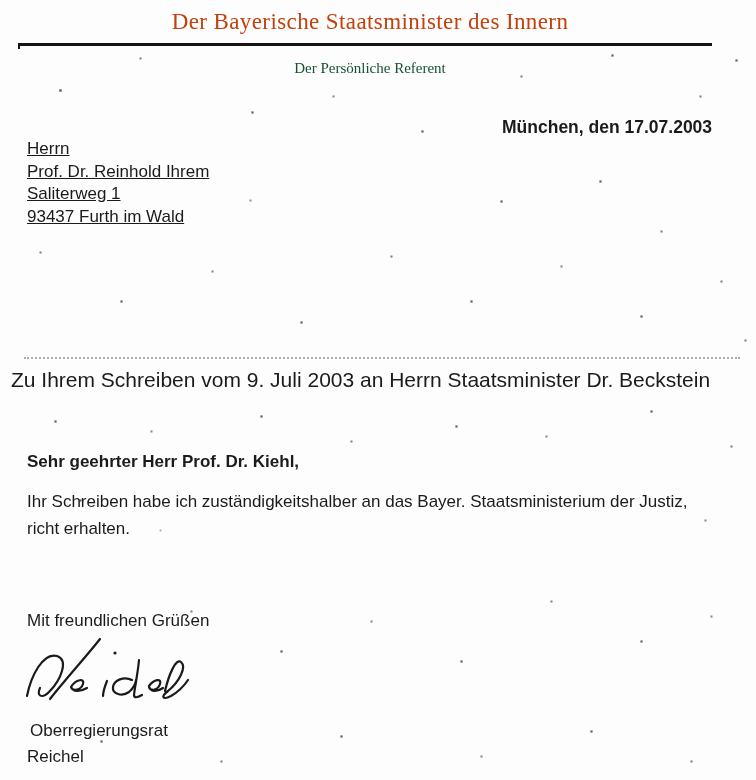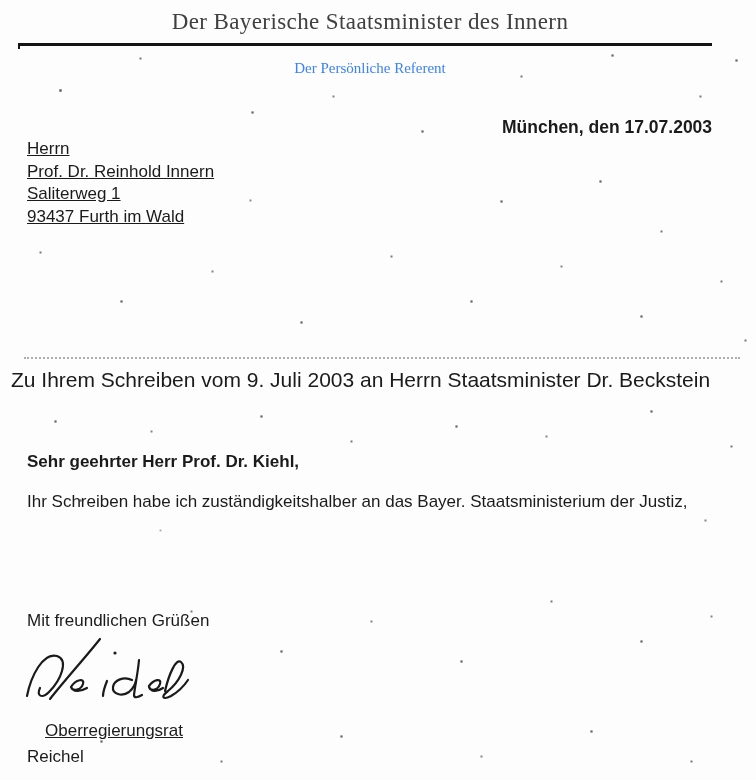--- a/index.html
+++ b/index.html
@@ -13,41 +13,41 @@
     color: #1b1b1b;
   }
   
   .masthead-title {
     position: absolute;
     top: 9px; left: 0; width: 740px;
     text-align: center;
     font-family: "Liberation Serif", serif;
     font-size: 23px;
     letter-spacing: 0.4px;
-    color: #404040;
+    color: #c2410c;
   }
   .masthead-rule {
     position: absolute;
     top: 43px; left: 18px;
     width: 694px; height: 2.5px;
     background: #141414;
   }
   .masthead-rule .tick {
     position: absolute;
     left: 0; top: 0;
     width: 2px; height: 6px;
     background: #141414;
   }
   .masthead-subtitle {
     position: absolute;
     top: 60px; left: 0; width: 740px;
     text-align: center;
     font-family: "Liberation Serif", serif;
     font-size: 15px;
-    color: #3b82f6;
+    color: #14532d;
   }
   
   .dateline {
     position: absolute;
     top: 117px; left: 502px;
     font-size: 17.5px;
     white-space: nowrap;
     font-weight: bold;
   }
   .recipient {
@@ -98,23 +98,22 @@
     width: 182px; height: 72px;
   }
   .signer-name {
     position: absolute;
     top: 699px; left: 27px;
     font-size: 17px;
     margin-top: 48px;
   }
   .signer-title {
     position: absolute;
-    top: 721px; left: 45px;
+    top: 721px; left: 30px;
     font-size: 17px;
-    text-decoration: underline;
   }
   
   .speckles {
     position: absolute;
     top: 0; left: 0;
     width: 1px; height: 1px;
     background: transparent;
     pointer-events: none;
     box-shadow:
       60px 90px 0 0.7px rgba(35,35,35,.75), 140px 58px 0 0.5px rgba(35,35,35,.6),
@@ -153,33 +152,34 @@
   <div class="masthead-rule">
     <span class="tick"></span>
   </div>
 
   <div class="masthead-subtitle">Der Persönliche Referent</div>
 
   <div class="dateline">München, den 17.07.2003</div>
 
   <div class="recipient">
     <div>Herrn</div>
-    <div>Prof. Dr. Reinhold Innern</div>
+    <div>Prof. Dr. Reinhold Ihrem</div>
     <div>Saliterweg 1</div>
     <div>93437 Furth im Wald</div>
   </div>
 
   <div class="fold-line"></div>
 
   <div class="subject">Zu Ihrem Schreiben vom 9. Juli 2003 an Herrn Staatsminister Dr. Beckstein</div>
 
   <div class="salutation">Sehr geehrter Herr Prof. Dr. Kiehl,</div>
 
   <div class="body-par">
     <div>Ihr Schreiben habe ich zuständigkeitshalber an das Bayer. Staatsministerium der Justiz,</div>
+    <div>richt erhalten.</div>
   </div>
 
   <div class="closing">Mit freundlichen Grüßen</div>
 
   <svg class="signature" viewBox="0 0 182 72" fill="none" stroke-linecap="round" stroke-linejoin="round">
     <path stroke-width="2.2" d="M15 60 C19 40 31 16 45 20 C57 24 49 44 37 56 C30 63 24 60 28 52" stroke="#1a1a1a"></path>
     <path stroke-width="2.2" d="M88 3 C73 22 52 45 38 63" stroke="#1a1a1a"></path>
     <path stroke-width="2.2" d="M59 51 C64 43 73 42 71 48 C69 54 61 56 59 51 C61 56 68 56 75 52" stroke="#1a1a1a"></path>
     <path stroke-width="2.2" d="M95 45 C93 50 91 56 91 60" stroke="#1a1a1a"></path>
     <circle cx="103" cy="17" r="1.6" fill="#1a1a1a" stroke="none"></circle>

